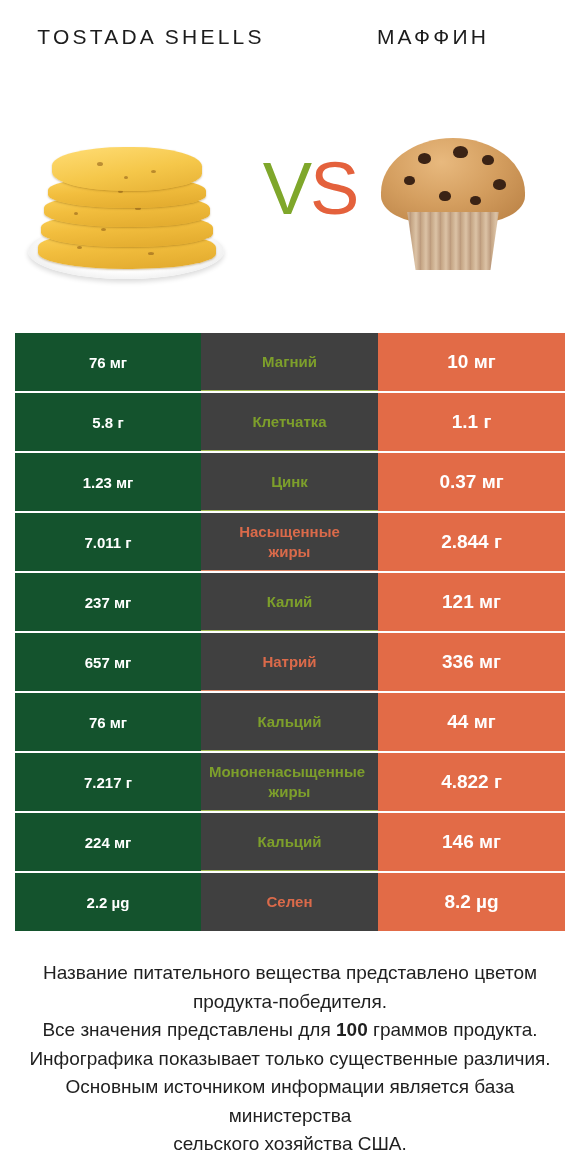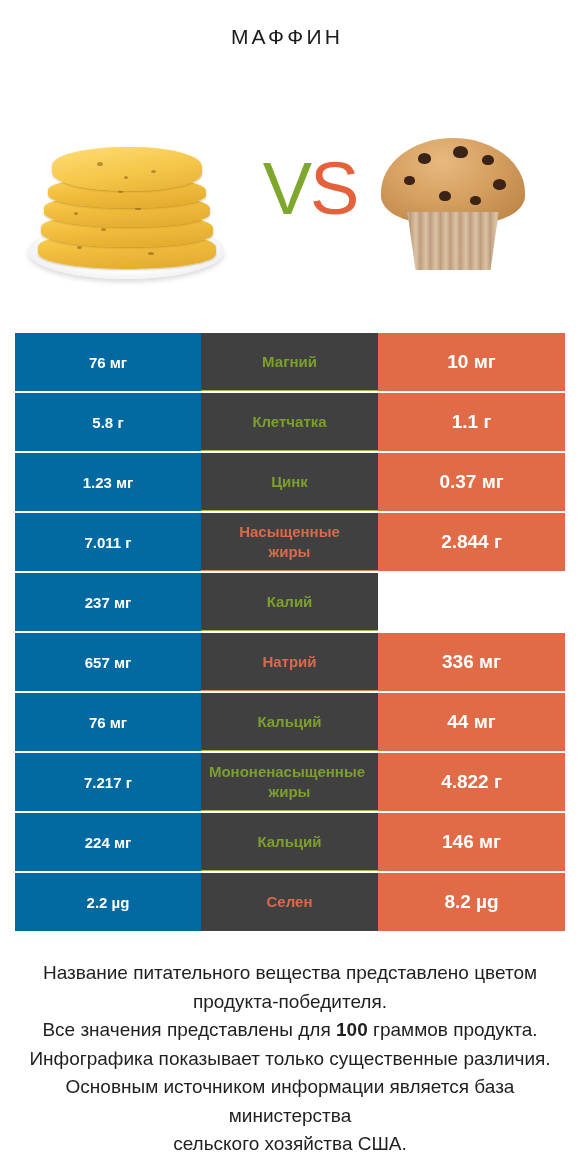--- a/index.html
+++ b/index.html
@@ -140,21 +140,21 @@
   }
   .cell {
     display: flex;
     align-items: center;
     justify-content: center;
     text-align: center;
     box-sizing: border-box;
   }
   .cell-left {
     width: 186px;
-    background: #0369a1;
+    background: #14532d;
     color: #ffffff;
     font-size: 15px;
     font-weight: bold;
     min-height: 58px;
   }
   .cell-right {
     width: 187px;
     background: #E26B47;
     color: #ffffff;
     font-size: 19px;
@@ -201,20 +201,21 @@
     color: #1f1f1f;
     font-weight: 300;
   }
   .footer p { margin: 0; }
   .footer .b { font-weight: bold; }
 </style>
 </head>
 <body>
 
 <div class="header">
+  <div class="title title-left">Tostada shells</div>
   <div class="title title-right">Маффин</div>
 </div>
 
 <div class="products">
 
   <div class="prod prod-left">
     <div class="tostada">
       <div class="plate"></div>
       <div class="shell s1">
         <span class="speck" style="left:22%;top:40%;width:5px;height:3px;"></span>
@@ -293,20 +294,21 @@
       </div>
     </div>
     <div class="cell cell-right">2.844 г</div>
   </div>
 
   <div class="row sep-green">
     <div class="cell cell-left">237 мг</div>
     <div class="cell cell-mid">
         <div class="mid-inner winner-green">Калий</div>
       </div>
+    <div class="cell cell-right">121 мг</div>
   </div>
 
   <div class="row sep-orange">
     <div class="cell cell-left">657 мг</div>
     <div class="cell cell-mid">
         <div class="mid-inner winner-orange">Натрий</div>
       </div>
     <div class="cell cell-right">336 мг</div>
   </div>
 

